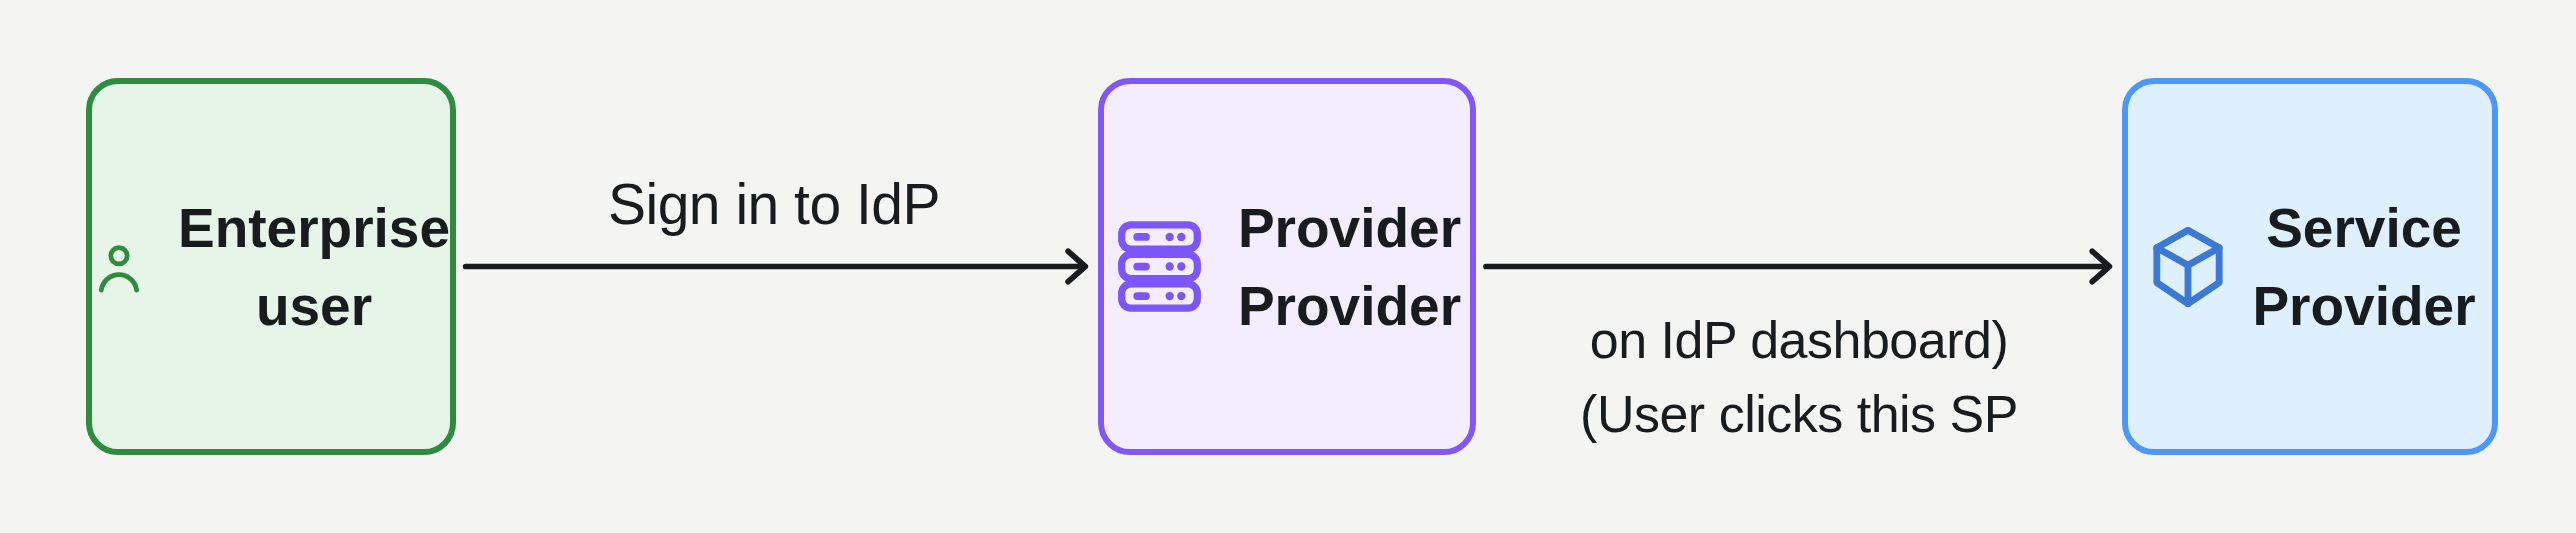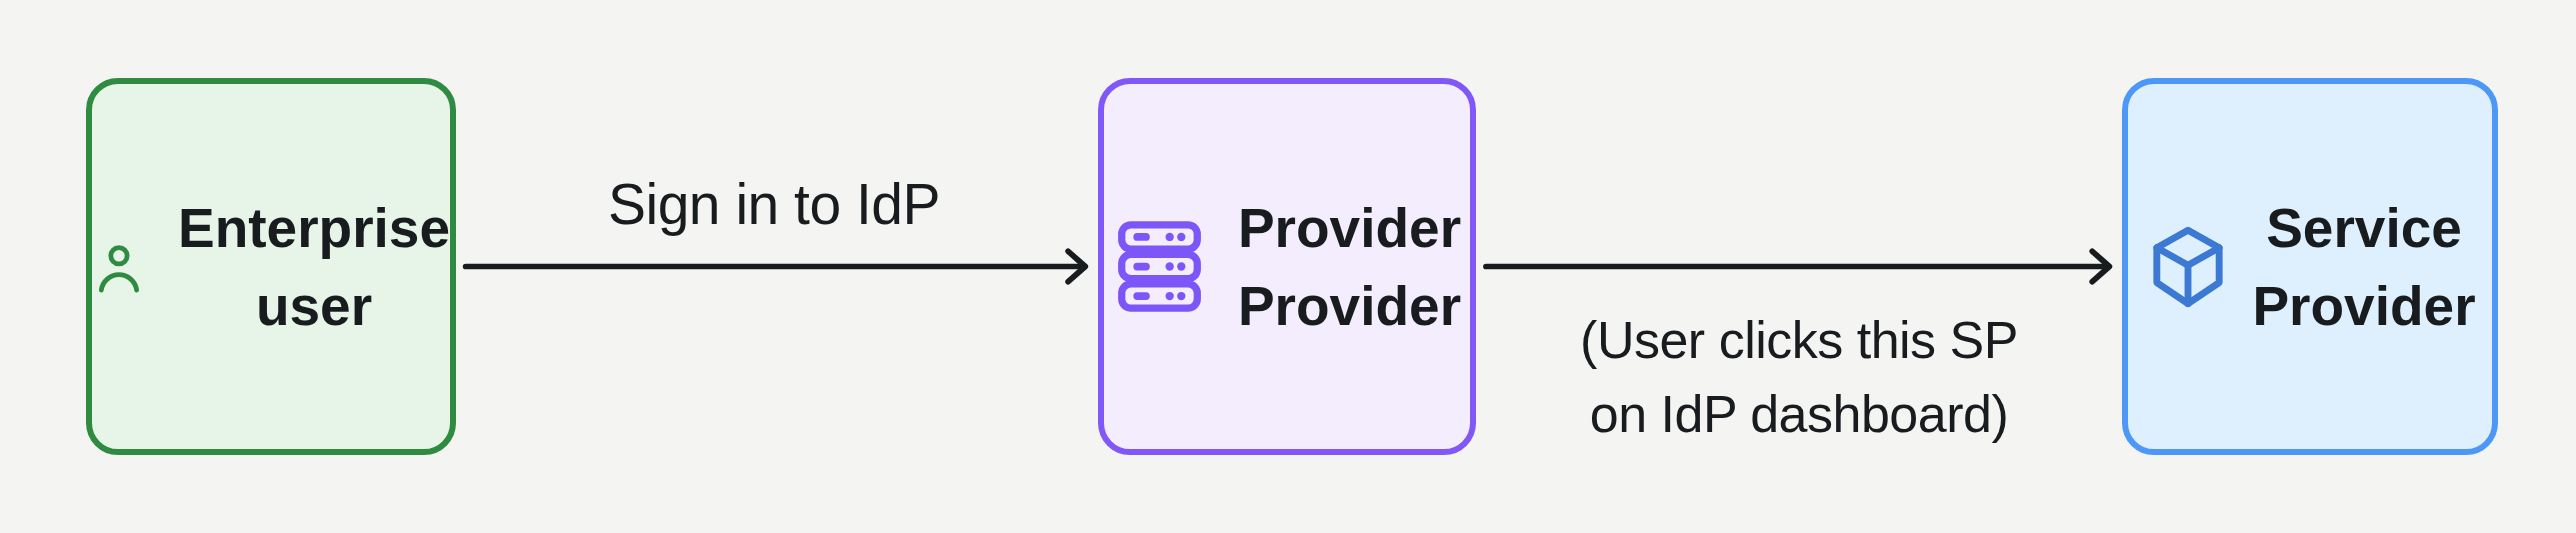--- a/index.html
+++ b/index.html
@@ -139,18 +139,18 @@
     <div class="node-title">
       <span>Service</span>
       <span>Provider</span>
     </div>
   </div>
 
   <div class="edge-label edge-label--signin">Sign in to IdP</div>
 
 
   <div class="edge-note">
+    <span>on IdP dashboard)</span>
     <span>(User clicks this SP</span>
-    <span>on IdP dashboard)</span>
   </div>
 
 </div>
 
 
 </body></html>

